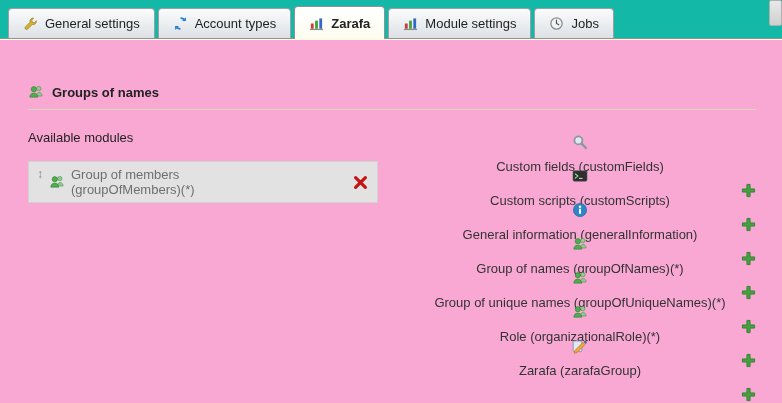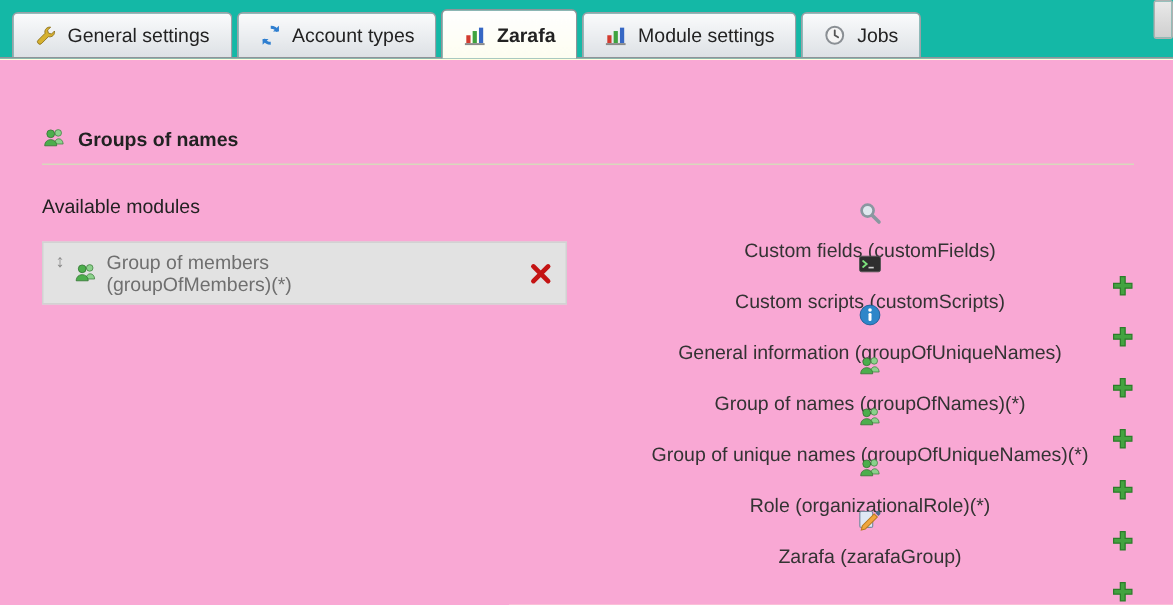--- a/index.html
+++ b/index.html
@@ -205,21 +205,21 @@
         </div>
 
         <div class="avail-row">
           <span class="icon">
             <svg width="16" height="16" viewBox="0 0 16 16">
               <circle cx="8" cy="8" r="6.6" fill="#2e86c9" stroke="#1c5e95" stroke-width="0.6"></circle>
               <circle cx="8" cy="4.7" r="1.2" fill="#fff"></circle>
               <rect x="7" y="6.6" width="2" height="5.4" rx="0.9" fill="#fff"></rect>
             </svg>
           </span>
-          <span class="avail-label">General information (groupOfUniqueNames)</span>
+          <span class="avail-label">General information (generalInformation)</span>
           <span class="add-btn">
             <svg width="15" height="15" viewBox="0 0 16 16">
               <path d="M6.3 1.5h3.4v4.8h4.8v3.4H9.7v4.8H6.3V9.7H1.5V6.3h4.8z" fill="#44a340" stroke="#2c7d2a" stroke-width="0.9"></path>
             </svg>
           </span>
         </div>
 
         <div class="avail-row">
           <span class="icon">
             <svg width="16" height="16" viewBox="0 0 16 16">

